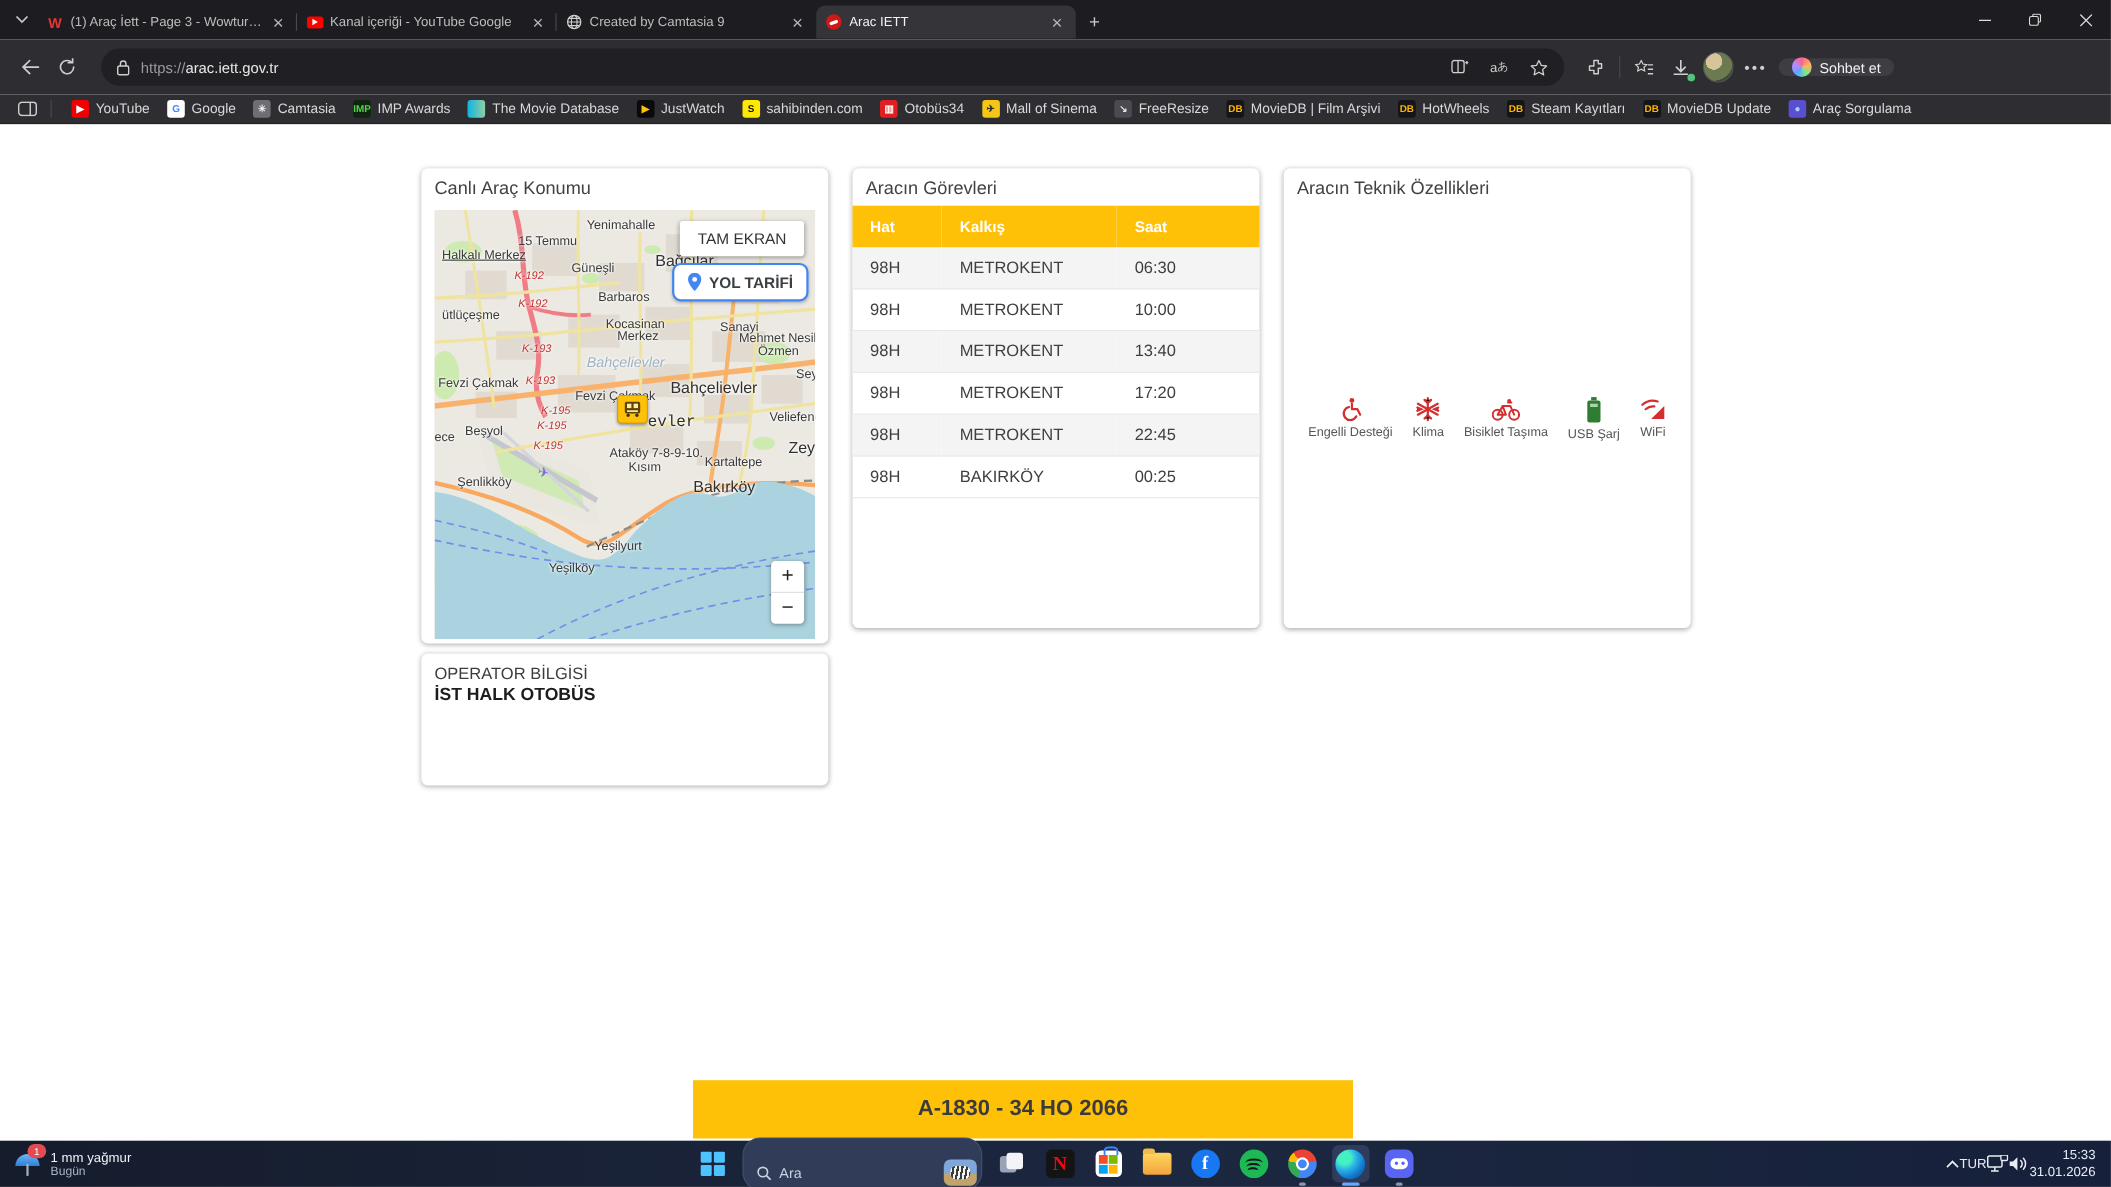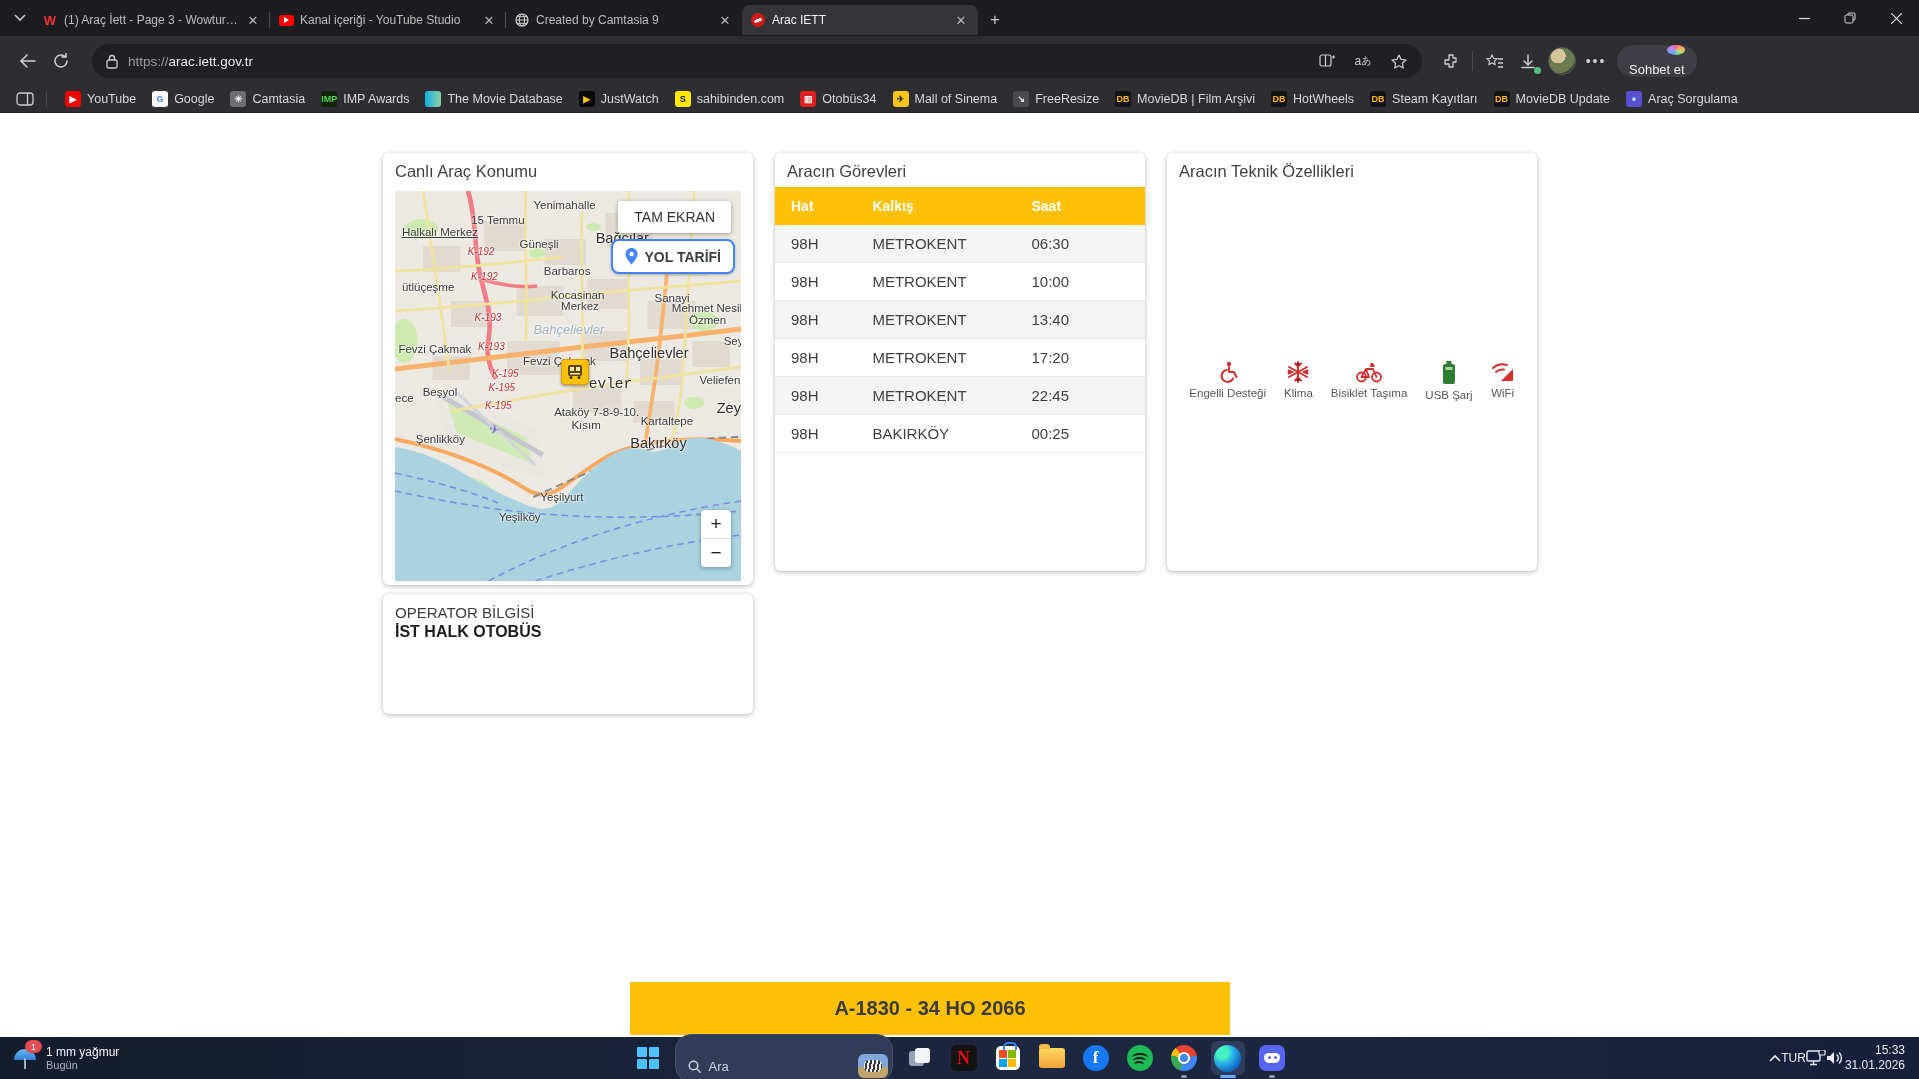--- a/index.html
+++ b/index.html
@@ -26,21 +26,21 @@
   .wc{width:46px;height:36px;display:flex;align-items:center;justify-content:center;color:#dcdcdc;}
 
   .toolbar{position:absolute;top:36px;left:0;width:1919px;height:50px;background:#2d2d32;display:flex;align-items:center;}
   .tb-ico{width:34px;height:34px;display:flex;align-items:center;justify-content:center;color:#cfcfcf;border-radius:6px;flex:0 0 auto;}
   .omnibox{height:34px;width:1330px;margin-left:14px;background:#202024;border-radius:17px;display:flex;align-items:center;padding:0 6px 0 14px;box-sizing:border-box;}
   .omnibox .url{font-size:13.5px;margin-left:10px;flex:1;color:#e8e8e8;}
   .omnibox .url .scheme{color:#9a9a9f;}
   .in-pill{margin-left:2px;}
   .divider-v{width:1px;height:20px;background:#4a4a4a;margin:0 4px;}
   .avatar{width:26px;height:26px;border-radius:50%;background:radial-gradient(circle at 35% 30%,#d8c49a 0 30%,#6b7a4f 31% 70%,#3e4a33 71%);border:1px solid #555;}
-  .copilot-btn{height:32px;margin:0 10px 0 4px;background:#3d3d43;border-radius:16px;display:flex;align-items:flex-end;padding:0 12px;color:#f0f0f0;font-size:13px;gap:7px;flex-direction:column;}
+  .copilot-btn{height:16px;margin:0 10px 0 4px;background:#3d3d43;border-radius:16px;display:flex;align-items:center;padding:0 12px;color:#f0f0f0;font-size:13px;gap:7px;}
   .copilot-ico{width:18px;height:18px;border-radius:50%;background:conic-gradient(#ff5f8f,#ffb45f,#7ee787,#58a6ff,#b889ff,#ff5f8f);}
 
   .bookmarksbar{position:absolute;top:86px;left:0;width:1919px;height:26px;background:#2d2d32;display:flex;align-items:center;border-bottom:1px solid #202024;font-size:12.5px;color:#d8d8d8;}
   .bm-panel{width:26px;height:20px;margin:0 8px 0 12px;display:flex;align-items:center;justify-content:center;color:#cfcfcf;}
   .bm-sep{width:1px;height:16px;background:#4a4a4a;margin-right:10px;}
   .bm-item{display:flex;align-items:center;gap:6px;padding:3px 8px;border-radius:4px;white-space:nowrap;}
   .bm-ico{width:16px;height:16px;border-radius:3px;display:inline-flex;align-items:center;justify-content:center;font-size:9px;font-weight:bold;overflow:hidden;}
 
   
   .page{position:absolute;top:113px;left:0;width:1919px;height:924px;background:#fff;}
@@ -141,21 +141,21 @@
 
   <div class="tab">
     <span class="t-ico ico-w">W</span>
     <span class="t-title">(1) Araç İett - Page 3 - Wowturkey</span>
     <span class="t-close">✕</span>
   </div>
   <div class="tab">
     <span class="t-ico">
         <span class="ico-yt"></span>
       </span>
-    <span class="t-title">Kanal içeriği - YouTube Studio</span>
+    <span class="t-title">Kanal içeriği - YouTube Google</span>
     <span class="t-close">✕</span>
   </div>
   <div class="tab">
     <span class="t-ico">
       <svg width="14" height="14" viewBox="0 0 14 14">
           <circle cx="7" cy="7" r="6" fill="none" stroke="#cfcfcf" stroke-width="1.2"></circle>
           <ellipse cx="7" cy="7" rx="2.6" ry="6" fill="none" stroke="#cfcfcf" stroke-width="1"></ellipse>
           <path d="M1 7h12M2 3.7h10M2 10.3h10" stroke="#cfcfcf" stroke-width="1" fill="none"></path>
         </svg>
     </span>

